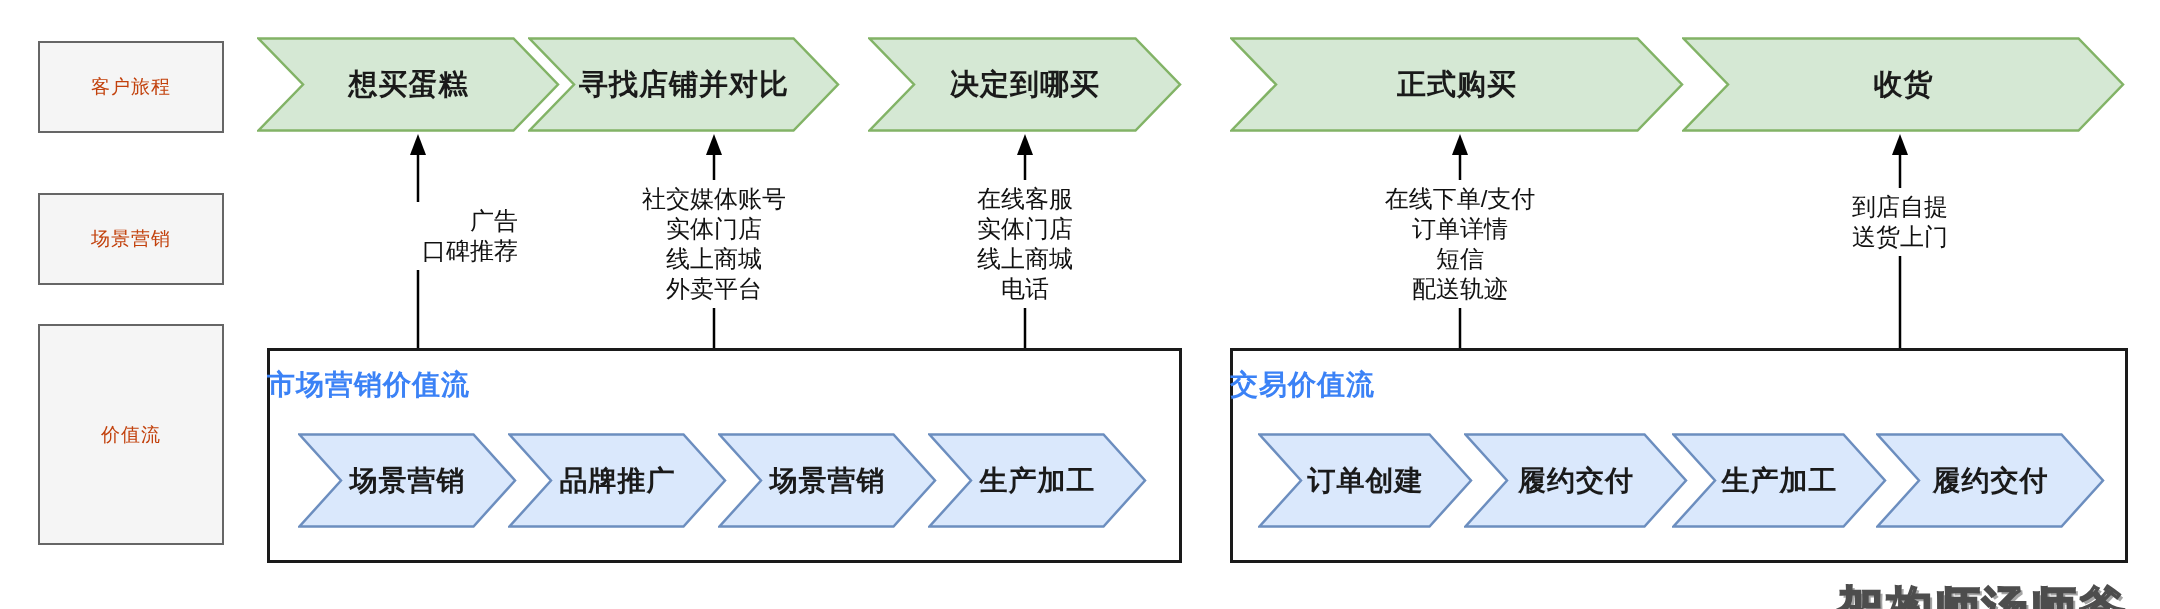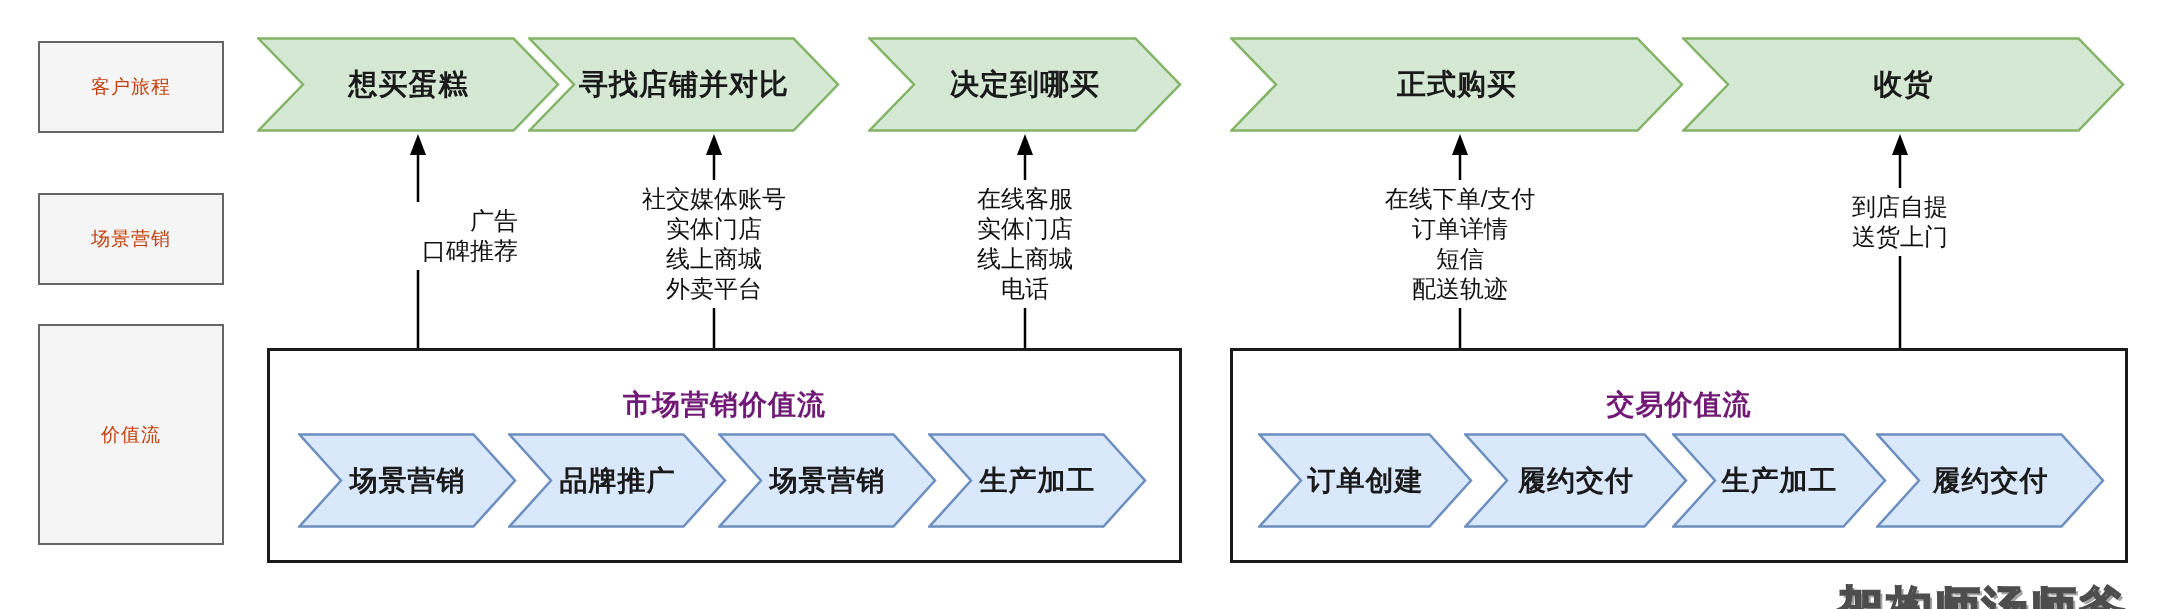--- a/index.html
+++ b/index.html
@@ -27,22 +27,22 @@
   .chev.green{top:37px;}
   .chev.green .lbl{font-size:29px;}
   .chev.blue{top:433px;}
   .chev.blue .lbl{font-size:28px;}
   
   .vs-box{
     position:absolute;top:348px;height:215px;
     background:#ffffff;border:3px solid #1a1a1a;box-sizing:border-box;
   }
   .vs-title{
-    position:absolute;top:386px;text-align:center;
-    font-size:28px;font-weight:600;letter-spacing:1px;color:#701a75;
+    position:absolute;top:366px;text-align:left;
+    font-size:28px;font-weight:600;letter-spacing:1px;color:#3b82f6;
   }
   
   .tp-text{
     position:absolute;text-align:center;
     font-size:24px;font-weight:500;line-height:30px;color:#111111;
     white-space:pre-line;
   }
   .col-svg{position:absolute;top:133px;width:20px;height:215px;}
   
   .watermark{

